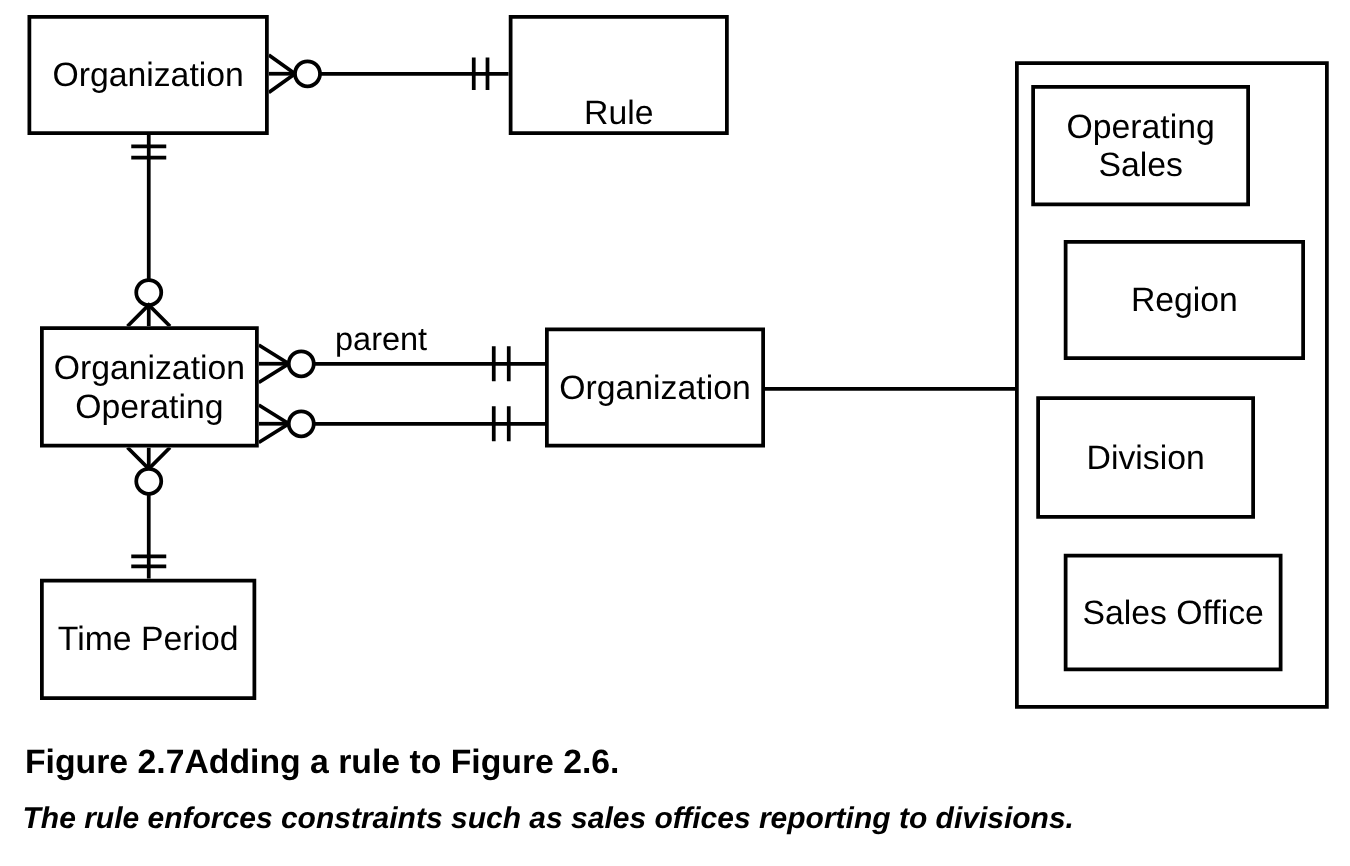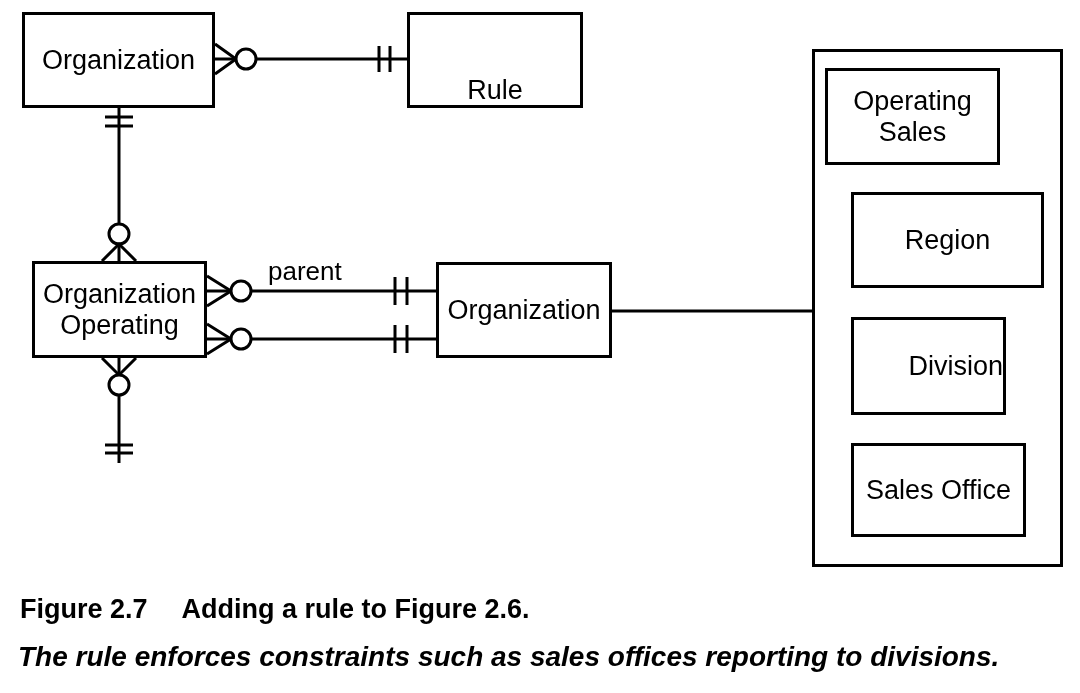--- a/index.html
+++ b/index.html
@@ -44,39 +44,39 @@
     line-height: 1.0;
     white-space: nowrap;
   }
   .caption-line1 {
     position: absolute;
     left: 20px; top: 594px;
     font-size: 27px;
     font-weight: bold;
     white-space: nowrap;
   }
-  .caption-line1 .fig-title { margin-left: 34px; }
+  .caption-line1 .fig-title { }
   .caption-line2 {
     position: absolute;
     left: 18px; top: 641px;
-    font-size: 28px;
+    font-size: 24px;
     font-weight: bold;
     font-style: italic;
     white-space: nowrap;
   }
   
   .box-ost       { left: 22px;  top: 12px;  width: 193px; height: 96px; }
   .box-rule      { left: 407px; top: 12px;  width: 176px; height: 96px; justify-content: flex-end; }
   .box-os        { left: 32px;  top: 261px; width: 175px; height: 97px; }
   .box-org       { left: 436px; top: 262px; width: 176px; height: 96px; }
   .box-time      { left: 32px;  top: 463px; width: 173px; height: 97px; }
   .box-big       { left: 812px; top: 49px;  width: 251px; height: 518px; }
   .box-operating { left: 825px; top: 68px;  width: 175px; height: 97px; }
   .box-region    { left: 851px; top: 192px; width: 193px; height: 96px; }
-  .box-division  { left: 851px; top: 317px; width: 155px; height: 98px; align-items: flex-end; }
+  .box-division  { left: 829px; top: 317px; width: 175px; height: 98px; }
   .box-sales     { left: 851px; top: 443px; width: 175px; height: 94px; }
   .lbl-parent     { left: 268px; top: 258px; }
   .lbl-subsidiary { left: 267px; top: 308px; }
 </style>
 </head>
 <body>
 
 <div class="stage">
 
   <svg class="connector-layer" viewBox="0 0 1080 693" xmlns="http://www.w3.org/2000/svg" stroke="#000000" stroke-width="3" fill="none">
@@ -141,20 +141,23 @@
 
   <div class="entity box-os">
     <span>Organization</span>
     <span>Operating</span>
   </div>
 
   <div class="entity box-org">
     <span>Organization</span>
   </div>
 
+  <div class="entity box-time">
+    <span>Time Period</span>
+  </div>
 
   <div class="container-box box-big"></div>
 
   <div class="entity box-operating">
     <span>Operating</span>
     <span>Sales</span>
   </div>
 
   <div class="entity box-region">
     <span>Region</span>

